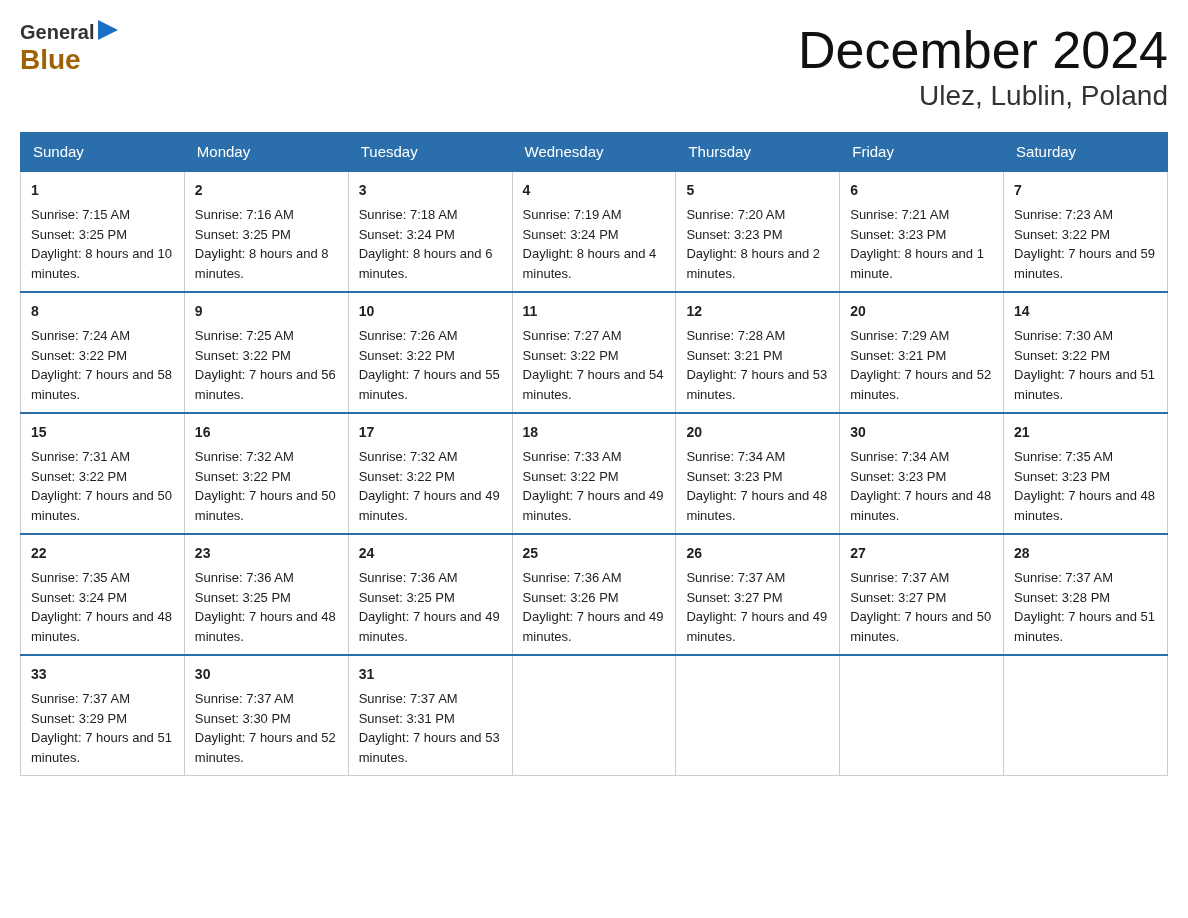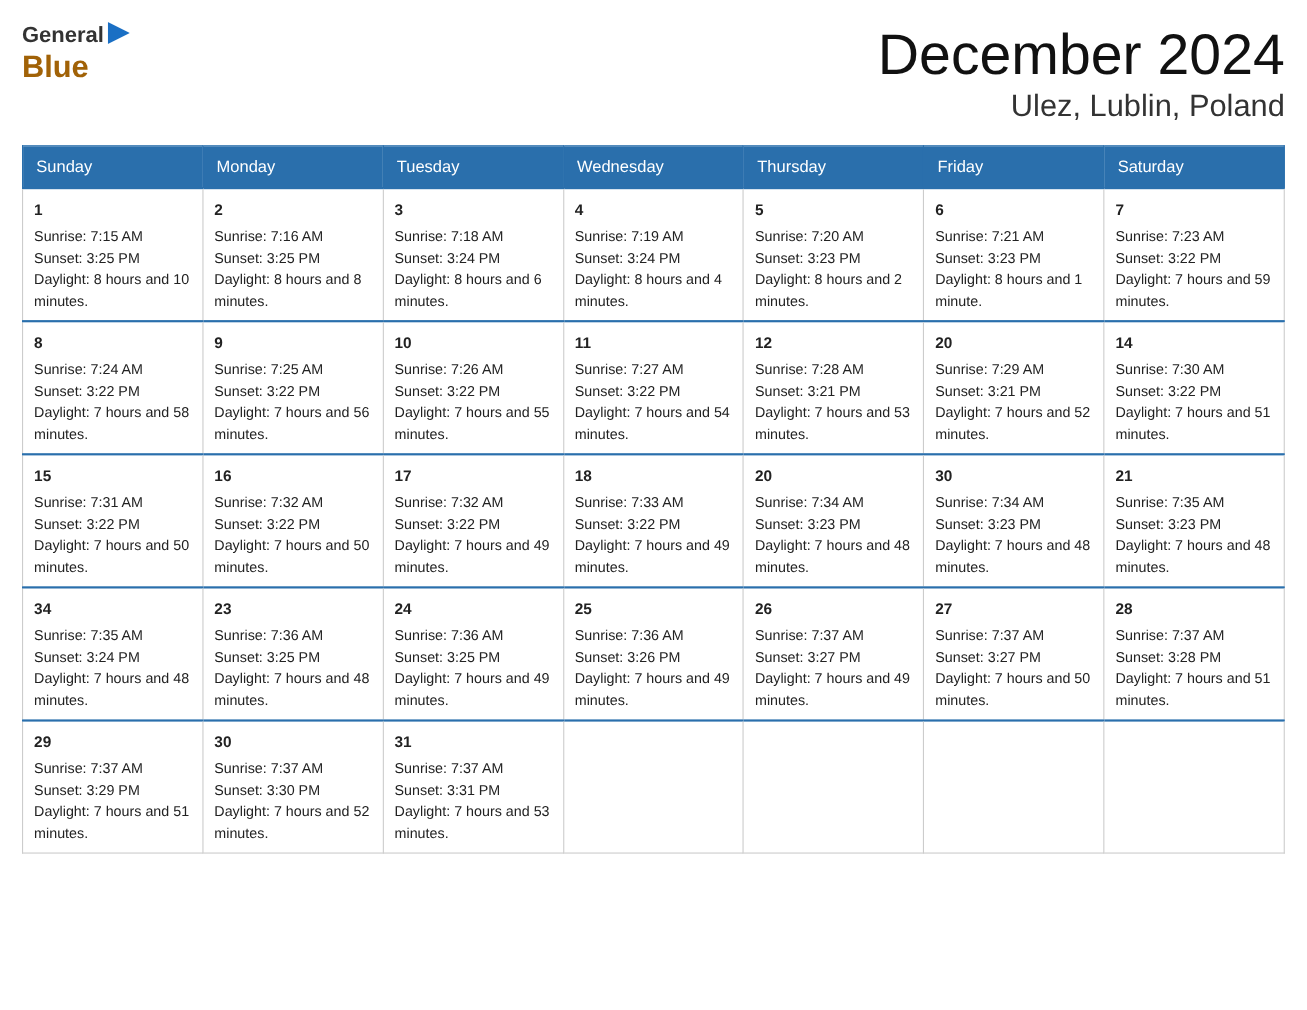--- a/index.html
+++ b/index.html
@@ -144,30 +144,30 @@
       <tr>
         <td><span class="day-number">15</span>Sunrise: 7:31 AM<br>Sunset: 3:22 PM<br>Daylight: 7 hours and 50 minutes.</td>
         <td><span class="day-number">16</span>Sunrise: 7:32 AM<br>Sunset: 3:22 PM<br>Daylight: 7 hours and 50 minutes.</td>
         <td><span class="day-number">17</span>Sunrise: 7:32 AM<br>Sunset: 3:22 PM<br>Daylight: 7 hours and 49 minutes.</td>
         <td><span class="day-number">18</span>Sunrise: 7:33 AM<br>Sunset: 3:22 PM<br>Daylight: 7 hours and 49 minutes.</td>
         <td><span class="day-number">20</span>Sunrise: 7:34 AM<br>Sunset: 3:23 PM<br>Daylight: 7 hours and 48 minutes.</td>
         <td><span class="day-number">30</span>Sunrise: 7:34 AM<br>Sunset: 3:23 PM<br>Daylight: 7 hours and 48 minutes.</td>
         <td><span class="day-number">21</span>Sunrise: 7:35 AM<br>Sunset: 3:23 PM<br>Daylight: 7 hours and 48 minutes.</td>
       </tr>
       <tr>
-        <td><span class="day-number">34</span>Sunrise: 7:35 AM<br>Sunset: 3:24 PM<br>Daylight: 7 hours and 48 minutes.</td>
+        <td><span class="day-number">22</span>Sunrise: 7:35 AM<br>Sunset: 3:24 PM<br>Daylight: 7 hours and 48 minutes.</td>
         <td><span class="day-number">23</span>Sunrise: 7:36 AM<br>Sunset: 3:25 PM<br>Daylight: 7 hours and 48 minutes.</td>
         <td><span class="day-number">24</span>Sunrise: 7:36 AM<br>Sunset: 3:25 PM<br>Daylight: 7 hours and 49 minutes.</td>
         <td><span class="day-number">25</span>Sunrise: 7:36 AM<br>Sunset: 3:26 PM<br>Daylight: 7 hours and 49 minutes.</td>
         <td><span class="day-number">26</span>Sunrise: 7:37 AM<br>Sunset: 3:27 PM<br>Daylight: 7 hours and 49 minutes.</td>
         <td><span class="day-number">27</span>Sunrise: 7:37 AM<br>Sunset: 3:27 PM<br>Daylight: 7 hours and 50 minutes.</td>
         <td><span class="day-number">28</span>Sunrise: 7:37 AM<br>Sunset: 3:28 PM<br>Daylight: 7 hours and 51 minutes.</td>
       </tr>
       <tr>
-        <td><span class="day-number">29</span>Sunrise: 7:37 AM<br>Sunset: 3:29 PM<br>Daylight: 7 hours and 51 minutes.</td>
+        <td><span class="day-number">33</span>Sunrise: 7:37 AM<br>Sunset: 3:29 PM<br>Daylight: 7 hours and 51 minutes.</td>
         <td><span class="day-number">30</span>Sunrise: 7:37 AM<br>Sunset: 3:30 PM<br>Daylight: 7 hours and 52 minutes.</td>
         <td><span class="day-number">31</span>Sunrise: 7:37 AM<br>Sunset: 3:31 PM<br>Daylight: 7 hours and 53 minutes.</td>
         <td class="empty"></td>
         <td class="empty"></td>
         <td class="empty"></td>
         <td class="empty"></td>
       </tr>
     </tbody>
 </table>
 

